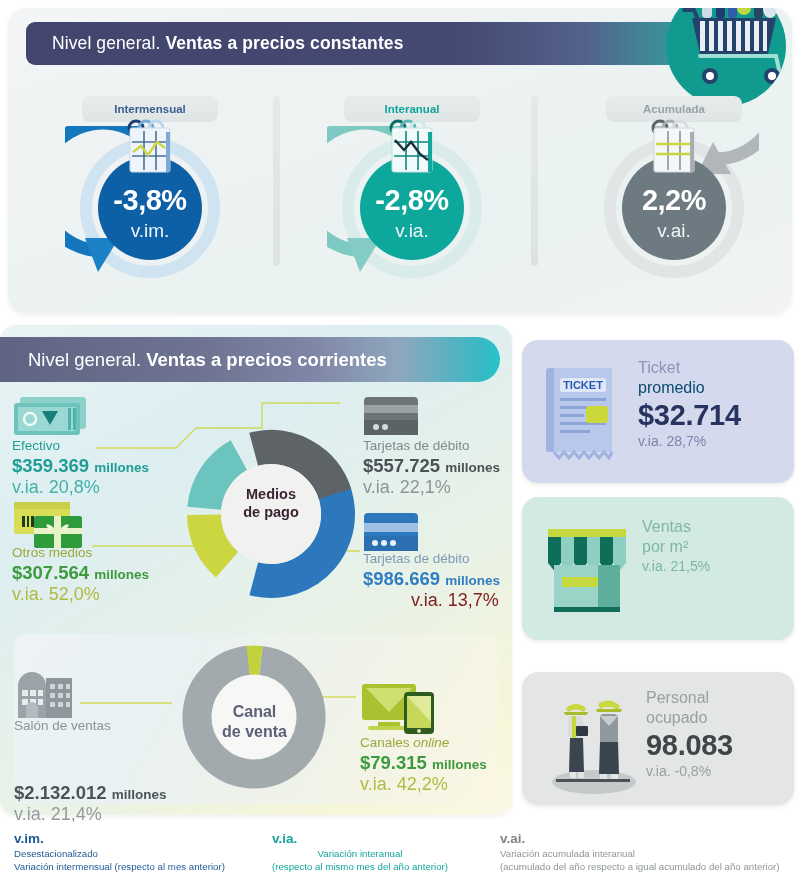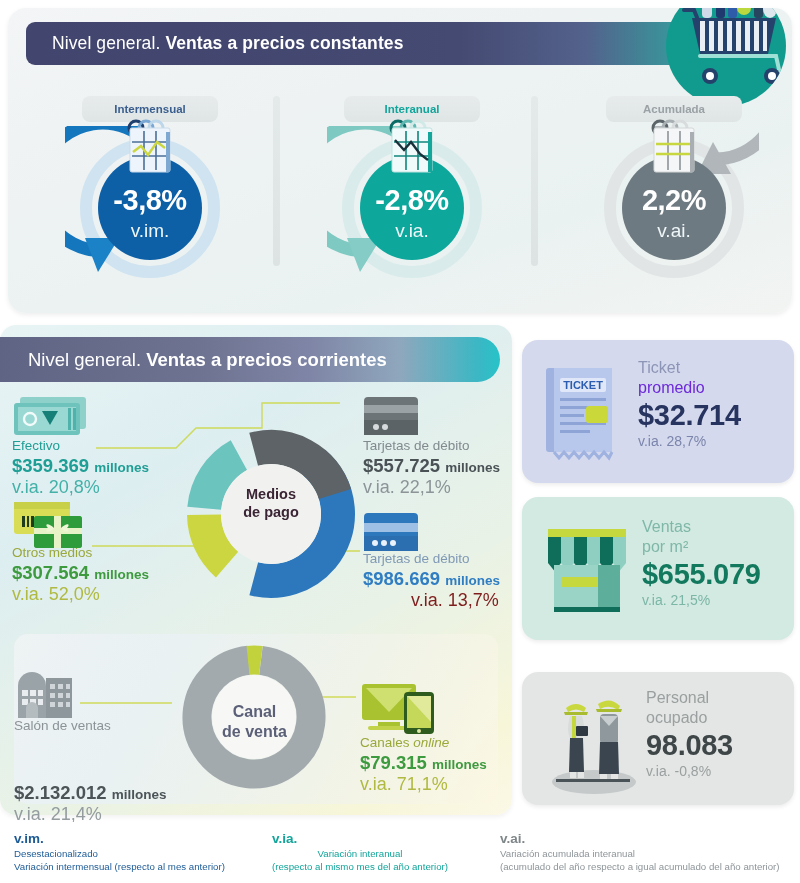--- a/index.html
+++ b/index.html
@@ -444,21 +444,21 @@
   </svg>
 </div>
 <div class="mitem" style="left:360px; top:735px;">
   <div class="nm" style="color:#9aa83a;">
     <span>Canales </span><em>online</em>
   </div>
   <div class="val" style="color:#3d9a3f;">
     <span>$79.315</span>
     <span class="mil">millones</span>
   </div>
-  <div class="via" style="color:#b0ba42;">v.ia. 71,1%</div>
+  <div class="via" style="color:#b0ba42;">v.ia. 42,2%</div>
 </div>
 
 <div class="rcard" id="card-ticket">
   <div class="rico" style="left:18px; top:22px;">
     <svg width="86" height="100" viewBox="0 0 86 100">
       <rect x="6" y="6" width="66" height="84" rx="3" fill="#9fb2e0"></rect>
       <rect x="14" y="6" width="58" height="84" fill="#b8c8ec"></rect>
       <rect x="20" y="16" width="46" height="14" rx="2" fill="#dfe7f8"></rect>
       <text x="43" y="27" font-family="Liberation Sans, sans-serif" font-size="11" font-weight="700" fill="#2b5cb0" text-anchor="middle">TICKET</text>
       <g fill="#8fa4d6">
@@ -467,21 +467,21 @@
           <rect x="20" y="52" width="24" height="3"></rect>
           <rect x="20" y="60" width="46" height="3"></rect>
           <rect x="20" y="68" width="30" height="3"></rect>
         </g>
       <rect x="46" y="44" width="22" height="17" rx="3" fill="#cbd83a"></rect>
       <path d="M14 90 l5 6 l5 -6 l5 6 l5 -6 l5 6 l5 -6 l5 6 l5 -6 l5 6 l5 -6 l5 6 l3 -6" fill="none" stroke="#9fb2e0" stroke-width="3"></path>
     </svg>
   </div>
   <div class="txt" style="left:116px; top:18px;">
     <div class="lbl" style="color:#8d95b6;">Ticket</div>
-    <div class="lbl" style="color:#6d28d9;">promedio</div>
+    <div class="lbl" style="color:#0c4a6e;">promedio</div>
     <div class="big" style="color:#27345f;">$32.714</div>
     <div class="via" style="color:#7b85ab;">v.ia. 28,7%</div>
   </div>
 </div>
 
 <div class="rcard" id="card-ventasm2">
   <div class="rico" style="left:18px; top:24px;">
     <svg width="94" height="98" viewBox="0 0 94 98">
       <rect x="8" y="8" width="78" height="8" fill="#c5d83e"></rect>
       <path d="M8 16 h13 v26 l-6.5 8 L8 42 Z" fill="#0f6e59"></path>
@@ -492,21 +492,20 @@
       <path d="M73 16 h13 v26 l-6.5 8 L73 42 Z" fill="#8fcfc2"></path>
       <rect x="14" y="44" width="66" height="46" fill="#9ad4c6"></rect>
       <rect x="22" y="56" width="36" height="10" fill="#c5d83e"></rect>
       <path d="M58 44 L80 44 L80 90 L58 90 Z" fill="#1f8a70" opacity=".5"></path>
       <rect x="14" y="86" width="66" height="5" fill="#0f6e59"></rect>
     </svg>
   </div>
   <div class="txt" style="left:120px; top:20px;">
     <div class="lbl" style="color:#7fb7a8;">Ventas</div>
     <div class="lbl" style="color:#7fb7a8;">por m²</div>
-    <div class="big" style="color:#13795e;">$655.079</div>
     <div class="via" style="color:#7cb6a6;">v.ia. 21,5%</div>
   </div>
 </div>
 
 <div class="rcard" id="card-personal">
   <div class="rico" style="left:20px; top:14px;">
     <svg width="100" height="108" viewBox="0 0 100 108">
       <ellipse cx="52" cy="96" rx="42" ry="12" fill="#c5c9c9"></ellipse>
 
       <path d="M24 22 q10 -8 20 0 l-2 4 q-8 -5 -16 0 Z" fill="#c8d83e"></path>

